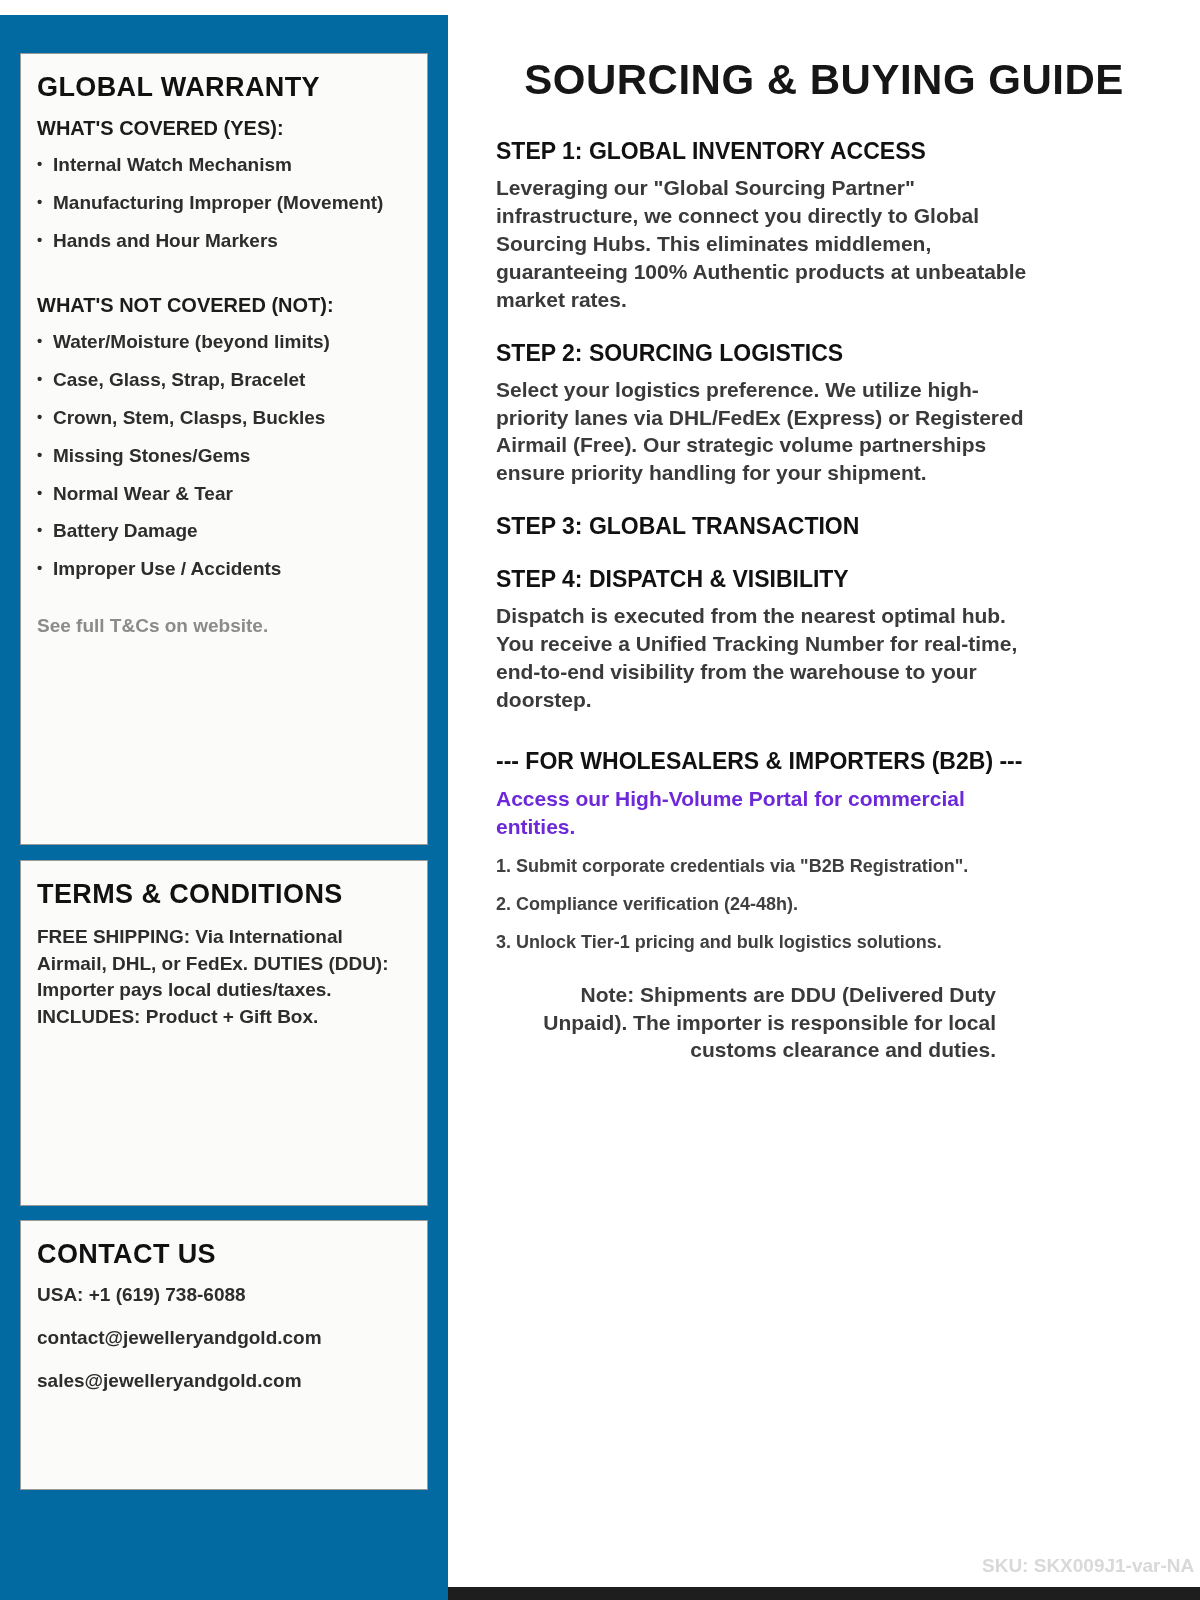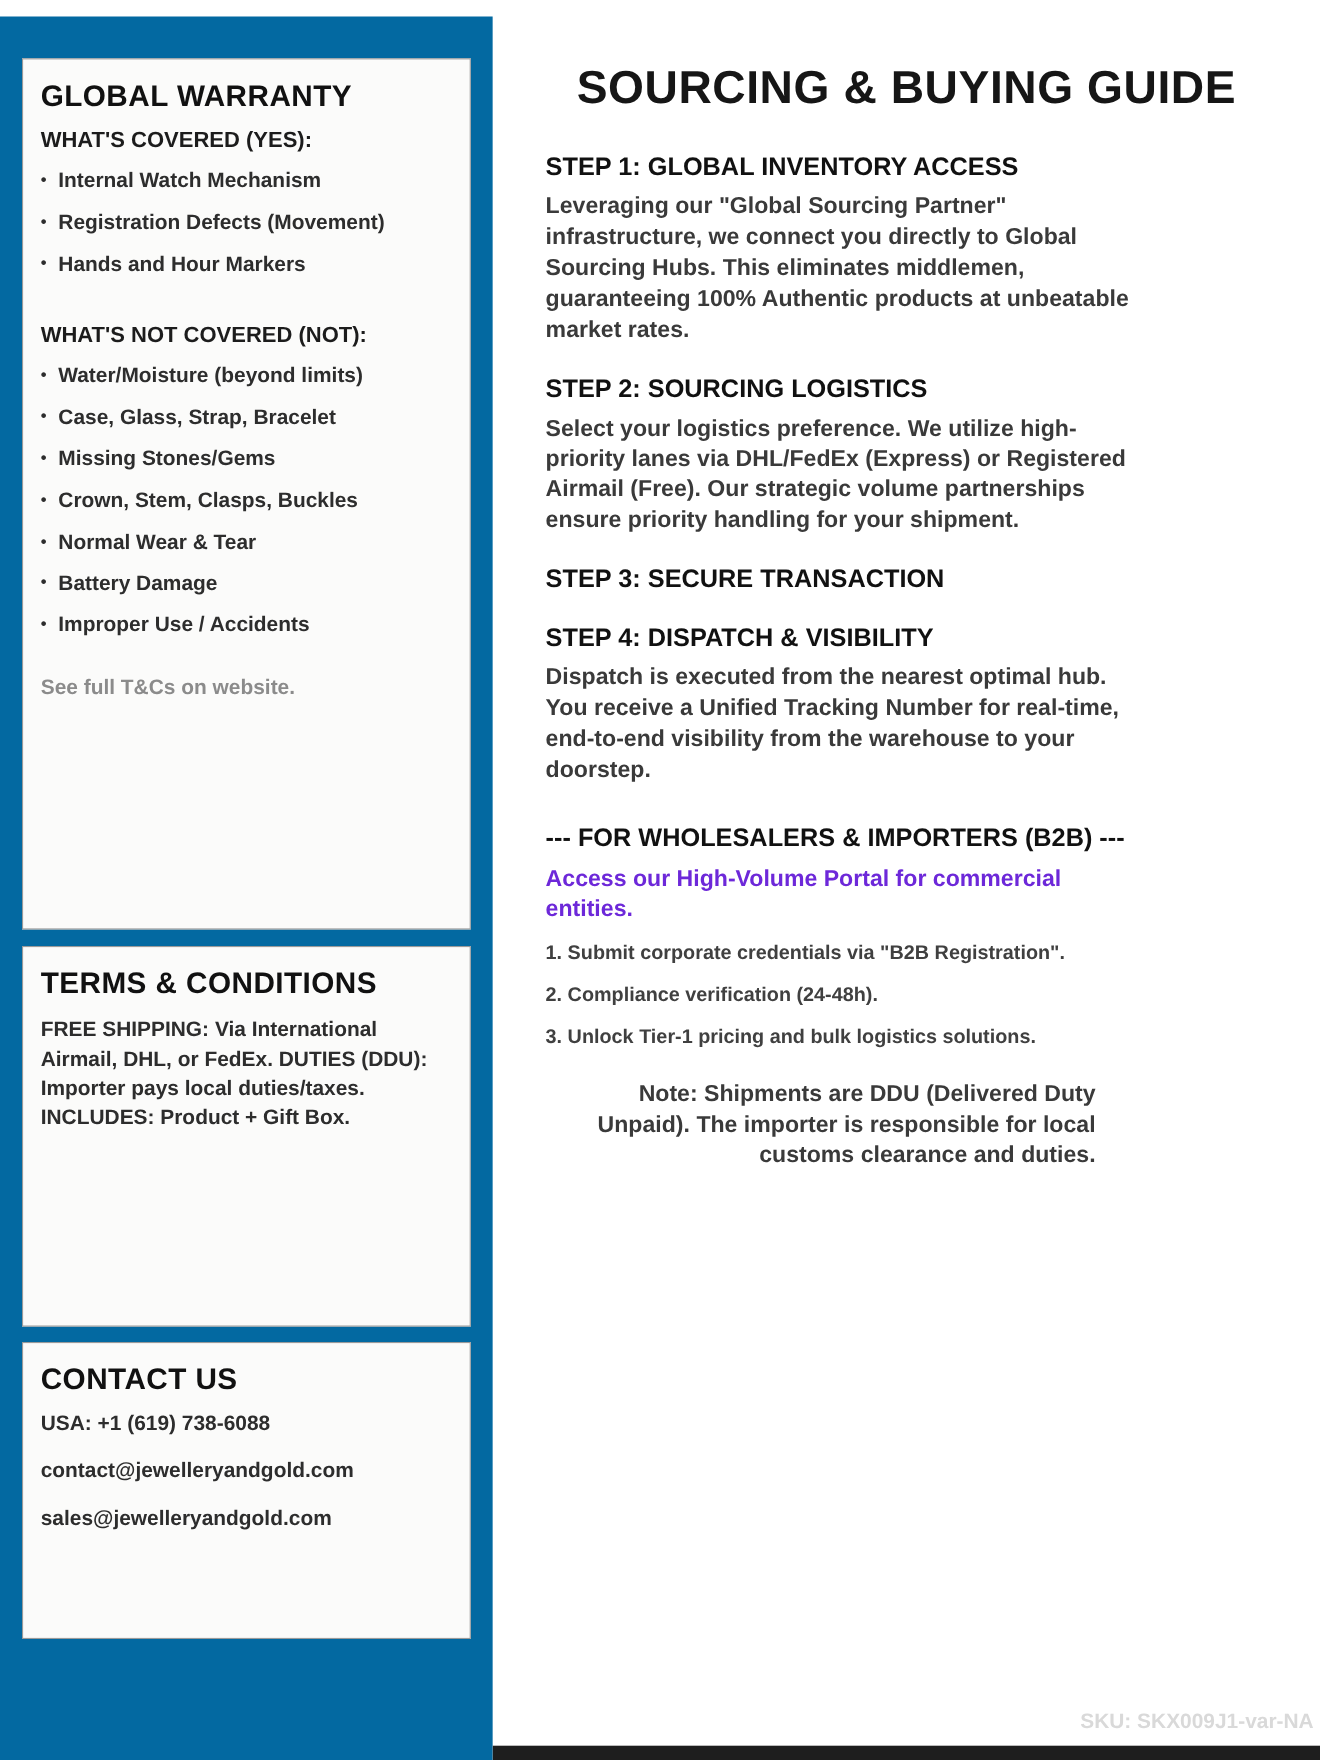--- a/index.html
+++ b/index.html
@@ -116,30 +116,30 @@
 <div id="page">
 
   <div class="sidebar">
 
     <div class="side-box box-warranty">
       <h2 class="box-title">GLOBAL WARRANTY</h2>
 
       <h3 class="sub-heading">WHAT'S COVERED (YES):</h3>
       <ul class="bullets">
         <li>Internal Watch Mechanism</li>
-        <li>Registration Defects (Movement)</li>
+        <li>Manufacturing Improper (Movement)</li>
         <li>Hands and Hour Markers</li>
       </ul>
 
       <h3 class="sub-heading second">WHAT'S NOT COVERED (NOT):</h3>
       <ul class="bullets">
         <li>Water/Moisture (beyond limits)</li>
         <li>Case, Glass, Strap, Bracelet</li>
+        <li>Crown, Stem, Clasps, Buckles</li>
         <li>Missing Stones/Gems</li>
-        <li>Crown, Stem, Clasps, Buckles</li>
         <li>Normal Wear &amp; Tear</li>
         <li>Battery Damage</li>
         <li>Improper Use / Accidents</li>
       </ul>
 
       <p class="footnote">See full T&amp;Cs on website.</p>
     </div>
 
     <div class="side-box box-terms">
       <h2 class="box-title">TERMS &amp; CONDITIONS</h2>
@@ -163,21 +163,21 @@
       <h2 class="step-heading">STEP 1: GLOBAL INVENTORY ACCESS</h2>
       <p class="step-body">Leveraging our "Global Sourcing Partner" infrastructure, we connect you directly to Global Sourcing Hubs. This eliminates middlemen, guaranteeing 100% Authentic products at unbeatable market rates.</p>
     </div>
 
     <div class="step">
       <h2 class="step-heading">STEP 2: SOURCING LOGISTICS</h2>
       <p class="step-body">Select your logistics preference. We utilize high-priority lanes via DHL/FedEx (Express) or Registered Airmail (Free). Our strategic volume partnerships ensure priority handling for your shipment.</p>
     </div>
 
     <div class="step">
-      <h2 class="step-heading">STEP 3: SECURE TRANSACTION</h2>
+      <h2 class="step-heading">STEP 3: GLOBAL TRANSACTION</h2>
     </div>
 
     <div class="step">
       <h2 class="step-heading">STEP 4: DISPATCH &amp; VISIBILITY</h2>
       <p class="step-body">Dispatch is executed from the nearest optimal hub. You receive a Unified Tracking Number for real-time, end-to-end visibility from the warehouse to your doorstep.</p>
     </div>
 
     <h2 class="b2b-heading">--- FOR WHOLESALERS &amp; IMPORTERS (B2B) ---</h2>
     <p class="b2b-intro">Access our High-Volume Portal for commercial entities.</p>
     <ol class="b2b-list">

